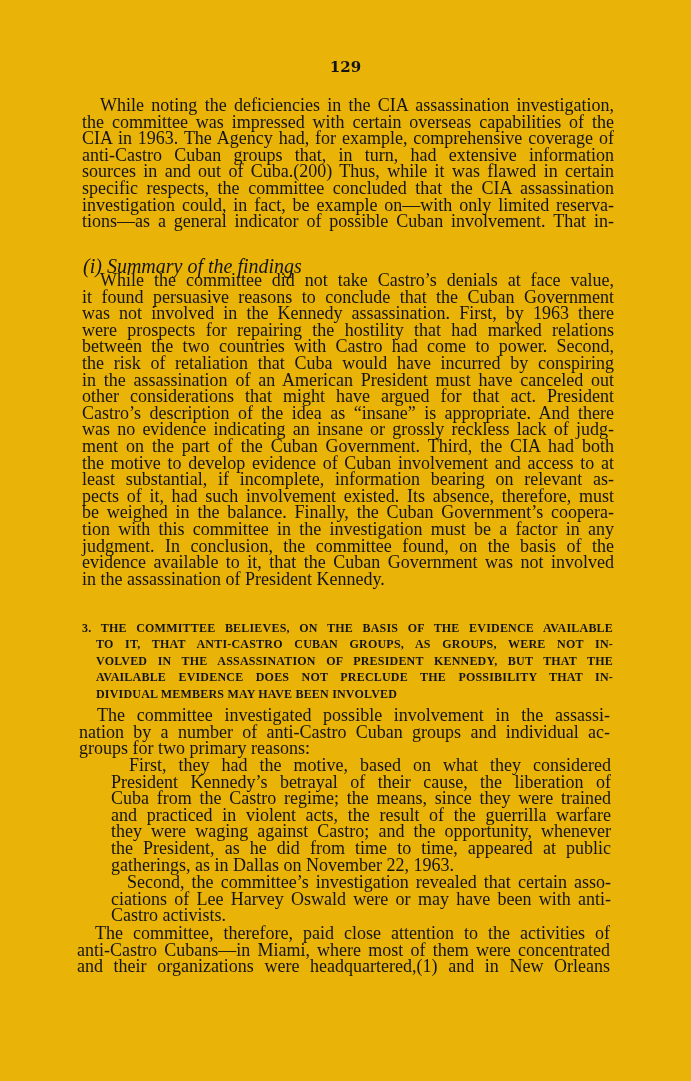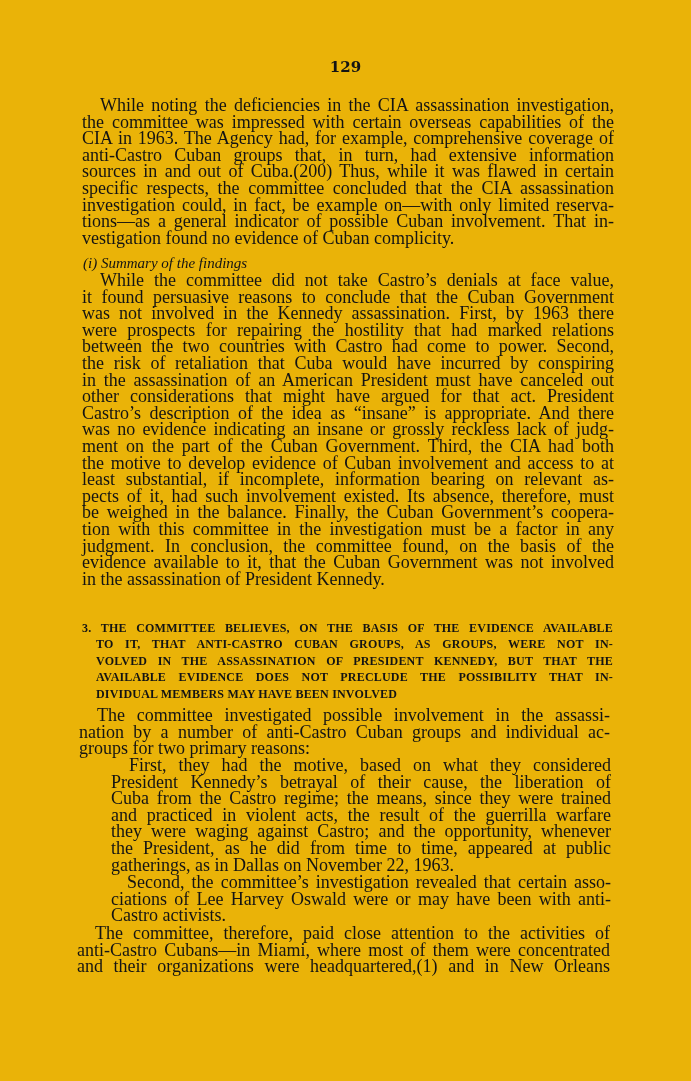--- a/index.html
+++ b/index.html
@@ -13,21 +13,21 @@
   .line {
     display: block; white-space: nowrap; height: 16.6px; line-height: 16.6px;
     font-family: "Liberation Serif", serif; font-size: 18px;
     text-align: justify; text-align-last: justify;
   }
   .line.last { text-align-last: left; }
   .body-block { left: 82px; width: 532px; }
   .indent-block { left: 111px; width: 500px; }
   .summary-head {
     position: absolute; left: 83px; top: 255px;
-    font-family: "Liberation Serif", serif; font-style: italic; font-size: 15px;
+    font-family: "Liberation Serif", serif; font-style: italic; font-size: 20px;
     white-space: nowrap;
   }
   .caps-block { left: 82px; width: 531px; top: 620px; }
   .caps-line {
     display: block; white-space: nowrap; height: 16.4px; line-height: 16.4px;
     font-family: "Liberation Serif", serif; font-weight: bold; font-size: 12px;
     text-align: justify; text-align-last: justify; letter-spacing: 0.2px;
   }
   .caps-line.cont { padding-left: 14px; }
   .caps-line.last { text-align-last: left; }
@@ -41,21 +41,20 @@
 
   <div class="block body-block" style="top:97px;">
     <span class="line" style="padding-left:18px;">While noting the deficiencies in the CIA assassination investigation,</span>
     <span class="line">the committee was impressed with certain overseas capabilities of the</span>
     <span class="line">CIA in 1963. The Agency had, for example, comprehensive coverage of</span>
     <span class="line">anti-Castro Cuban groups that, in turn, had extensive information</span>
     <span class="line">sources in and out of Cuba.(200) Thus, while it was flawed in certain</span>
     <span class="line">specific respects, the committee concluded that the CIA assassination</span>
     <span class="line">investigation could, in fact, be example on—with only limited reserva-</span>
     <span class="line">tions—as a general indicator of possible Cuban involvement. That in-</span>
-    <span class="line last">vestigation found no evidence of Cuban complicity.</span>
   </div>
 
   <div class="summary-head">(i) Summary of the findings</div>
 
   <div class="block body-block" style="top:272px;">
     <span class="line" style="padding-left:18px;">While the committee did not take Castro’s denials at face value,</span>
     <span class="line">it found persuasive reasons to conclude that the Cuban Government</span>
     <span class="line">was not involved in the Kennedy assassination. First, by 1963 there</span>
     <span class="line">were prospects for repairing the hostility that had marked relations</span>
     <span class="line">between the two countries with Castro had come to power. Second,</span>

